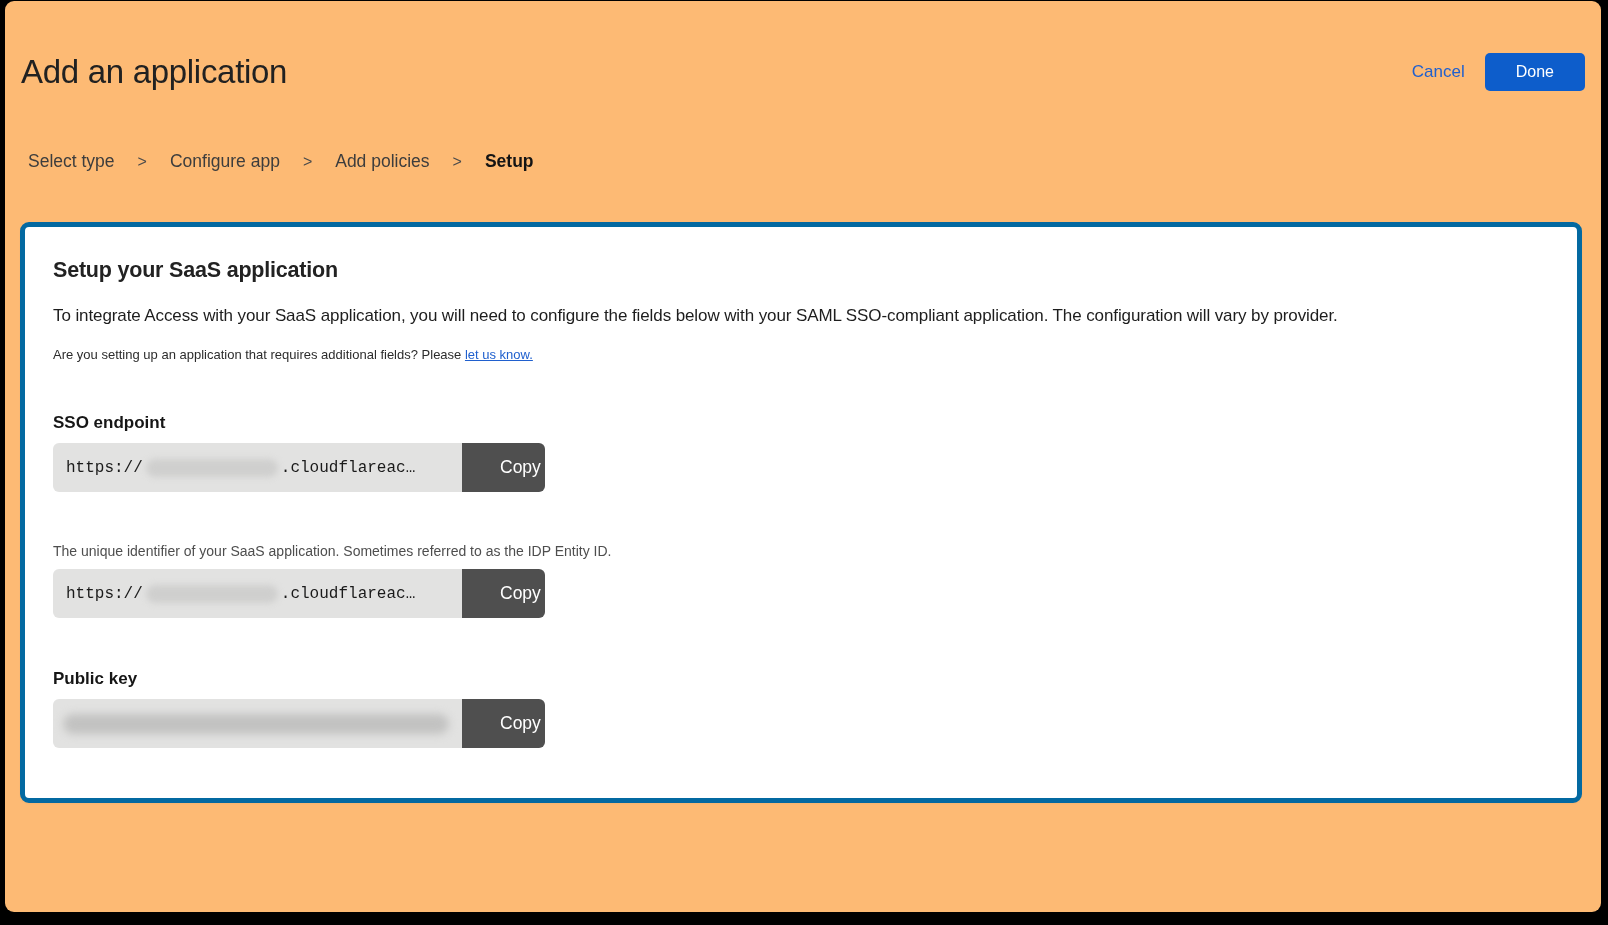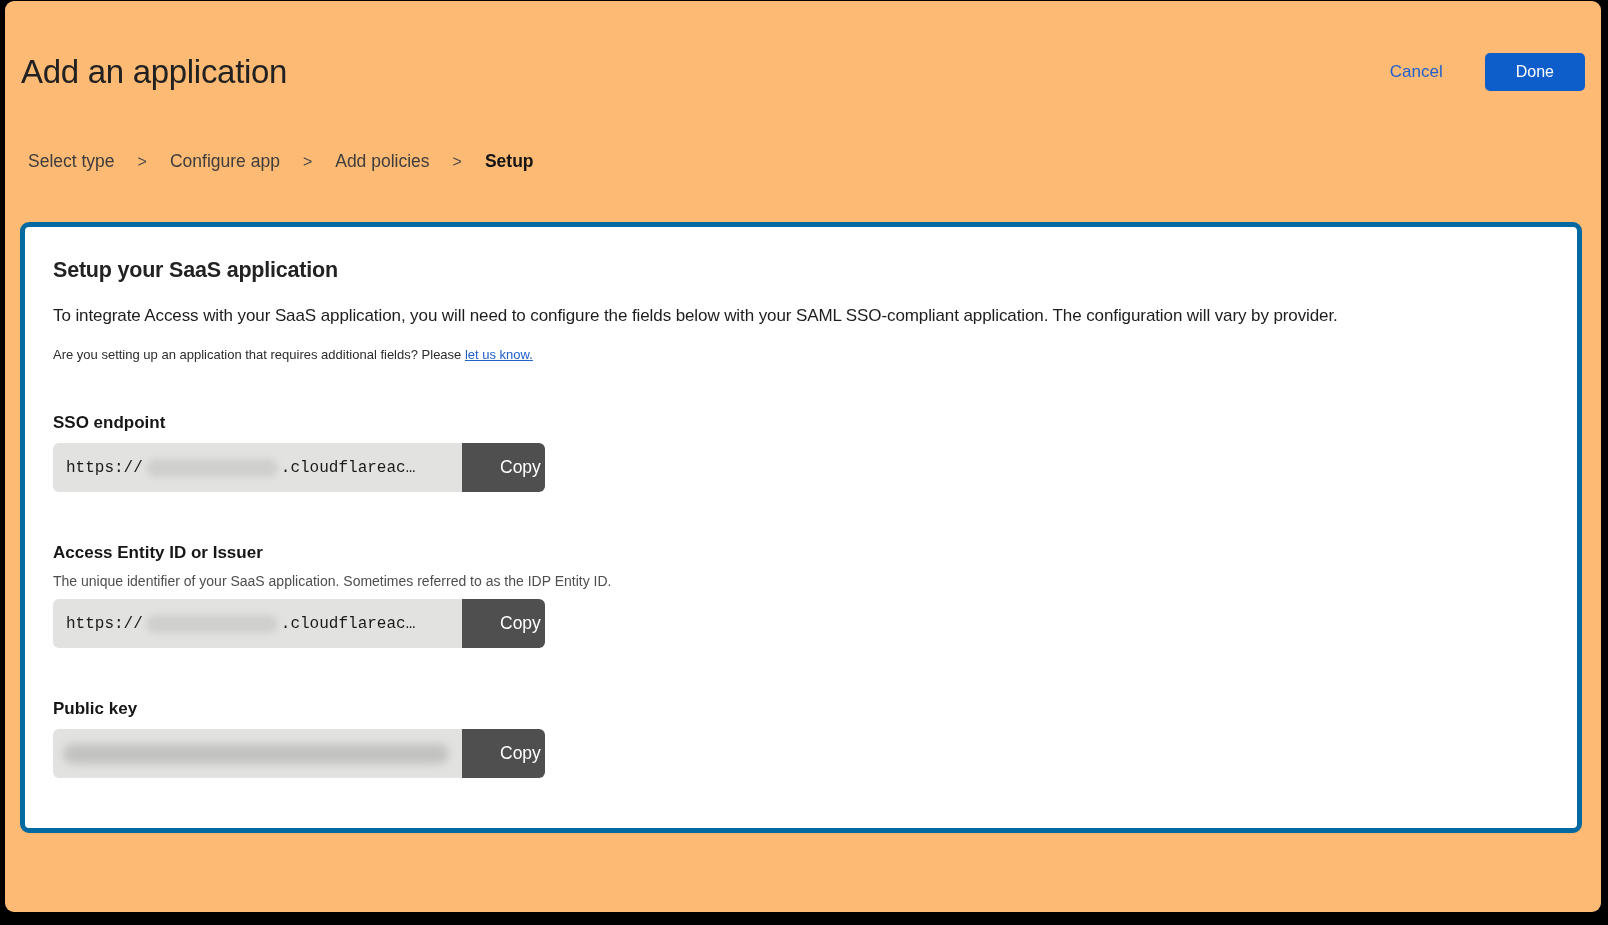--- a/index.html
+++ b/index.html
@@ -29,21 +29,21 @@
   .page-title {
     margin: 0;
     font-size: 33px;
     font-weight: 400;
     color: #212121;
     letter-spacing: -0.3px;
   }
   .header-actions {
     display: flex;
     align-items: center;
-    gap: 42px;
+    gap: 20px;
   }
   .cancel-link {
     background: none;
     border: none;
     font-family: inherit;
     font-size: 17px;
     color: #2060ce;
     cursor: pointer;
     padding: 0;
   }
@@ -201,21 +201,20 @@
         <div class="copy-value">
           <span>https://</span>
           <span class="blur-blob"></span>
           <span>.cloudflareac…</span>
         </div>
         <button class="copy-btn">Copy</button>
       </div>
     </div>
 
     <div class="field">
-      <h3 class="field-label">Access Entity ID or Issuer</h3>
       <p class="field-desc">The unique identifier of your SaaS application. Sometimes referred to as the IDP Entity ID.</p>
       <div class="copy-group">
         <div class="copy-value">
           <span>https://</span>
           <span class="blur-blob"></span>
           <span>.cloudflareac…</span>
         </div>
         <button class="copy-btn">Copy</button>
       </div>
     </div>

